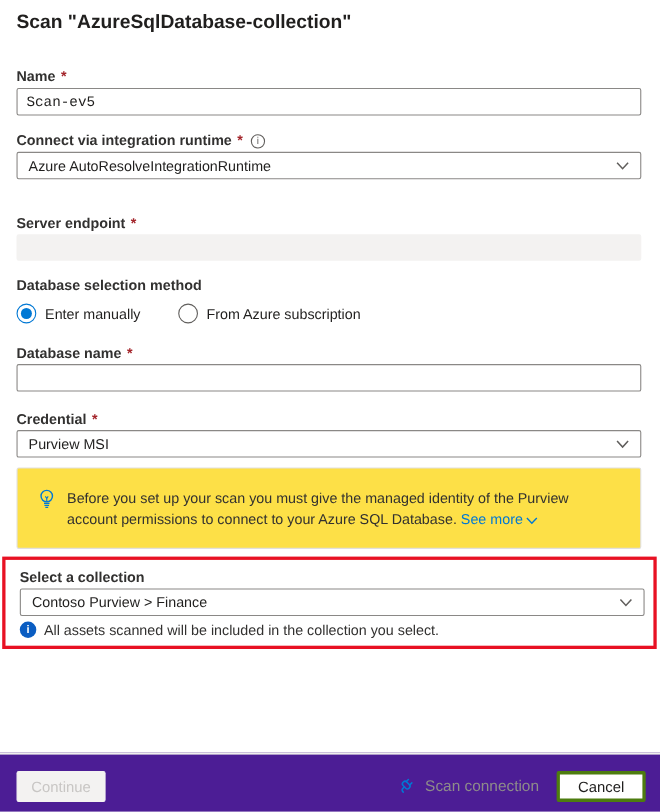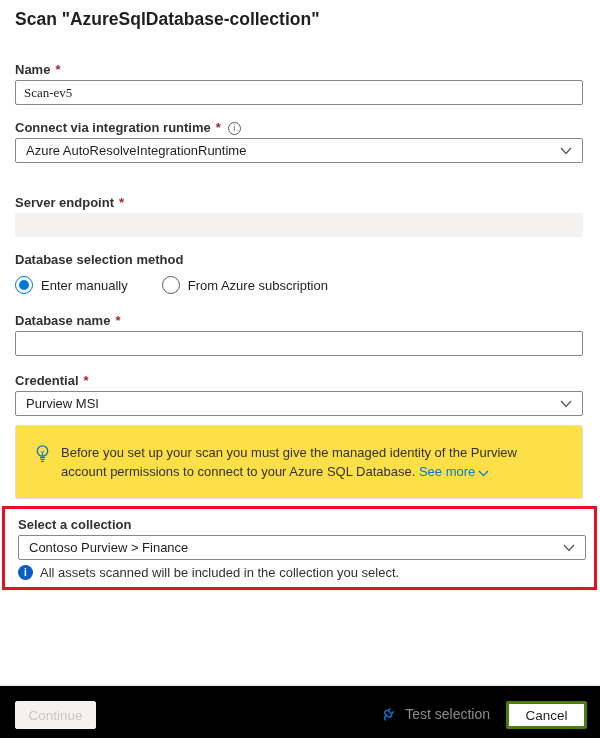--- a/index.html
+++ b/index.html
@@ -39,21 +39,21 @@
     font-size: 9px; font-weight: 400; font-style: normal;
     display: inline-flex; align-items: center; justify-content: center;
     margin-left: 3px; line-height: 1;
   }
 
   .text-input {
     margin-top: 2px;
     width: 568px; height: 25px;
     border: 1px solid #8a8886; border-radius: 2px;
     padding: 0 8px; font-size: 13px; color: #201f1e;
-    font-family: Liberation Serif, serif;
+    font-family: Liberation Mono, monospace;
     background: #fff; outline: none; display: block;
   }
   .text-input.disabled {
     background: #f3f2f1; border-color: #f3f2f1; height: 24px;
   }
 
   .select {
     margin-top: 2px;
     width: 568px; height: 25px;
     border: 1px solid #8a8886; border-radius: 2px;
@@ -103,21 +103,21 @@
   }
   .info-icon-filled {
     width: 15px; height: 15px; border-radius: 50%;
     background: #0a5dc2; color: #fff; font-size: 10px; font-weight: 700;
     display: inline-flex; align-items: center; justify-content: center;
     flex: 0 0 auto; line-height: 1;
   }
 
   .footer {
     position: absolute; left: 0; right: 0; bottom: 0; height: 54px;
-    background: #000000; border-top: 2px solid #f0efed;
+    background: #4c1d95; border-top: 2px solid #f0efed;
   }
   .btn {
     position: absolute; top: 15px; height: 28px; width: 81px;
     font-size: 13.5px; font-family: "Liberation Sans", sans-serif;
     border-radius: 2px; display: flex; align-items: center; justify-content: center;
   }
   .btn-continue {
     left: 15px; background: #f3f2f1; color: #c8c6c4; border: 1px solid #f3f2f1;
     cursor: default;
   }
@@ -241,16 +241,16 @@
 <div class="footer">
   <div class="btn btn-continue">Continue</div>
   <div class="test-connection">
     <svg width="18" height="18" viewBox="0 0 18 18">
       <g transform="rotate(45 9 9)" stroke="#0078d4" fill="none" stroke-width="1.4" stroke-linecap="round">
         <path d="M6.8 6.3 V3.6 M11.2 6.3 V3.6"></path>
         <rect x="5.2" y="6.3" width="7.6" height="4.6" rx="2.1"></rect>
         <path d="M9 10.9 V13 q0 2 2.6 2"></path>
       </g>
     </svg>
-    <span class="lbl">Test selection</span>
+    <span class="lbl">Scan connection</span>
   </div>
   <div class="btn btn-cancel">Cancel</div>
 </div>
 
 </body></html>

